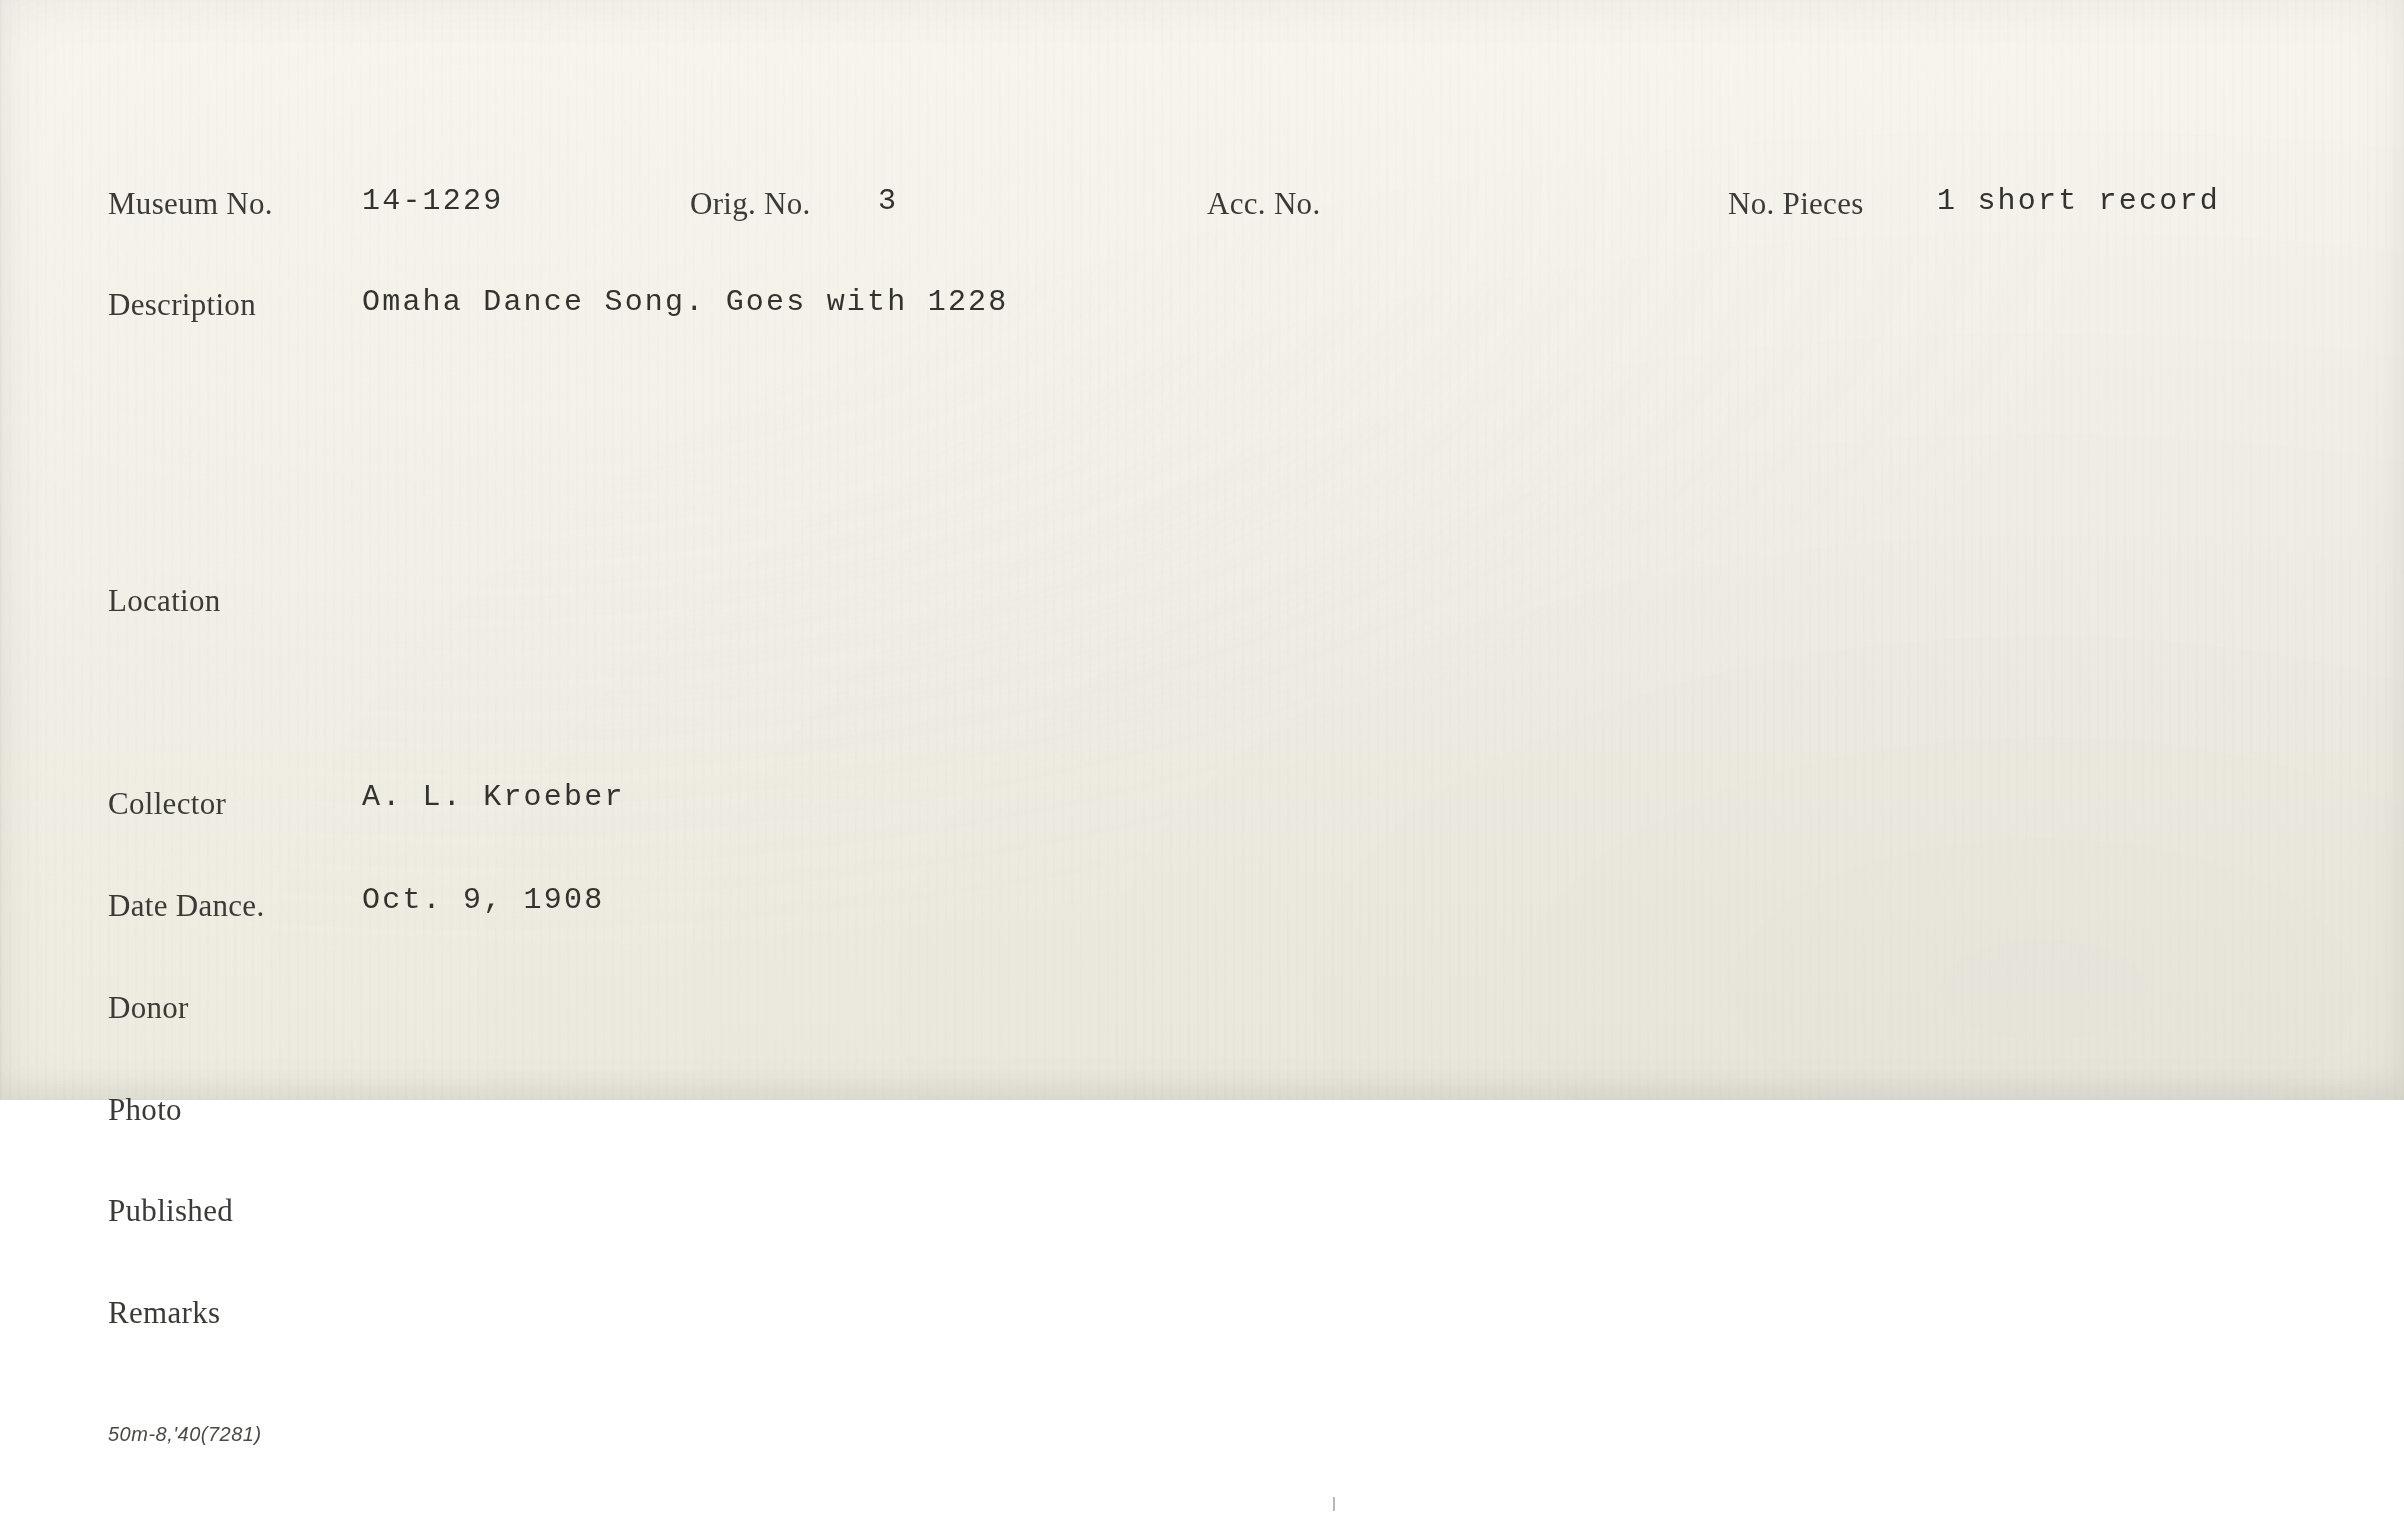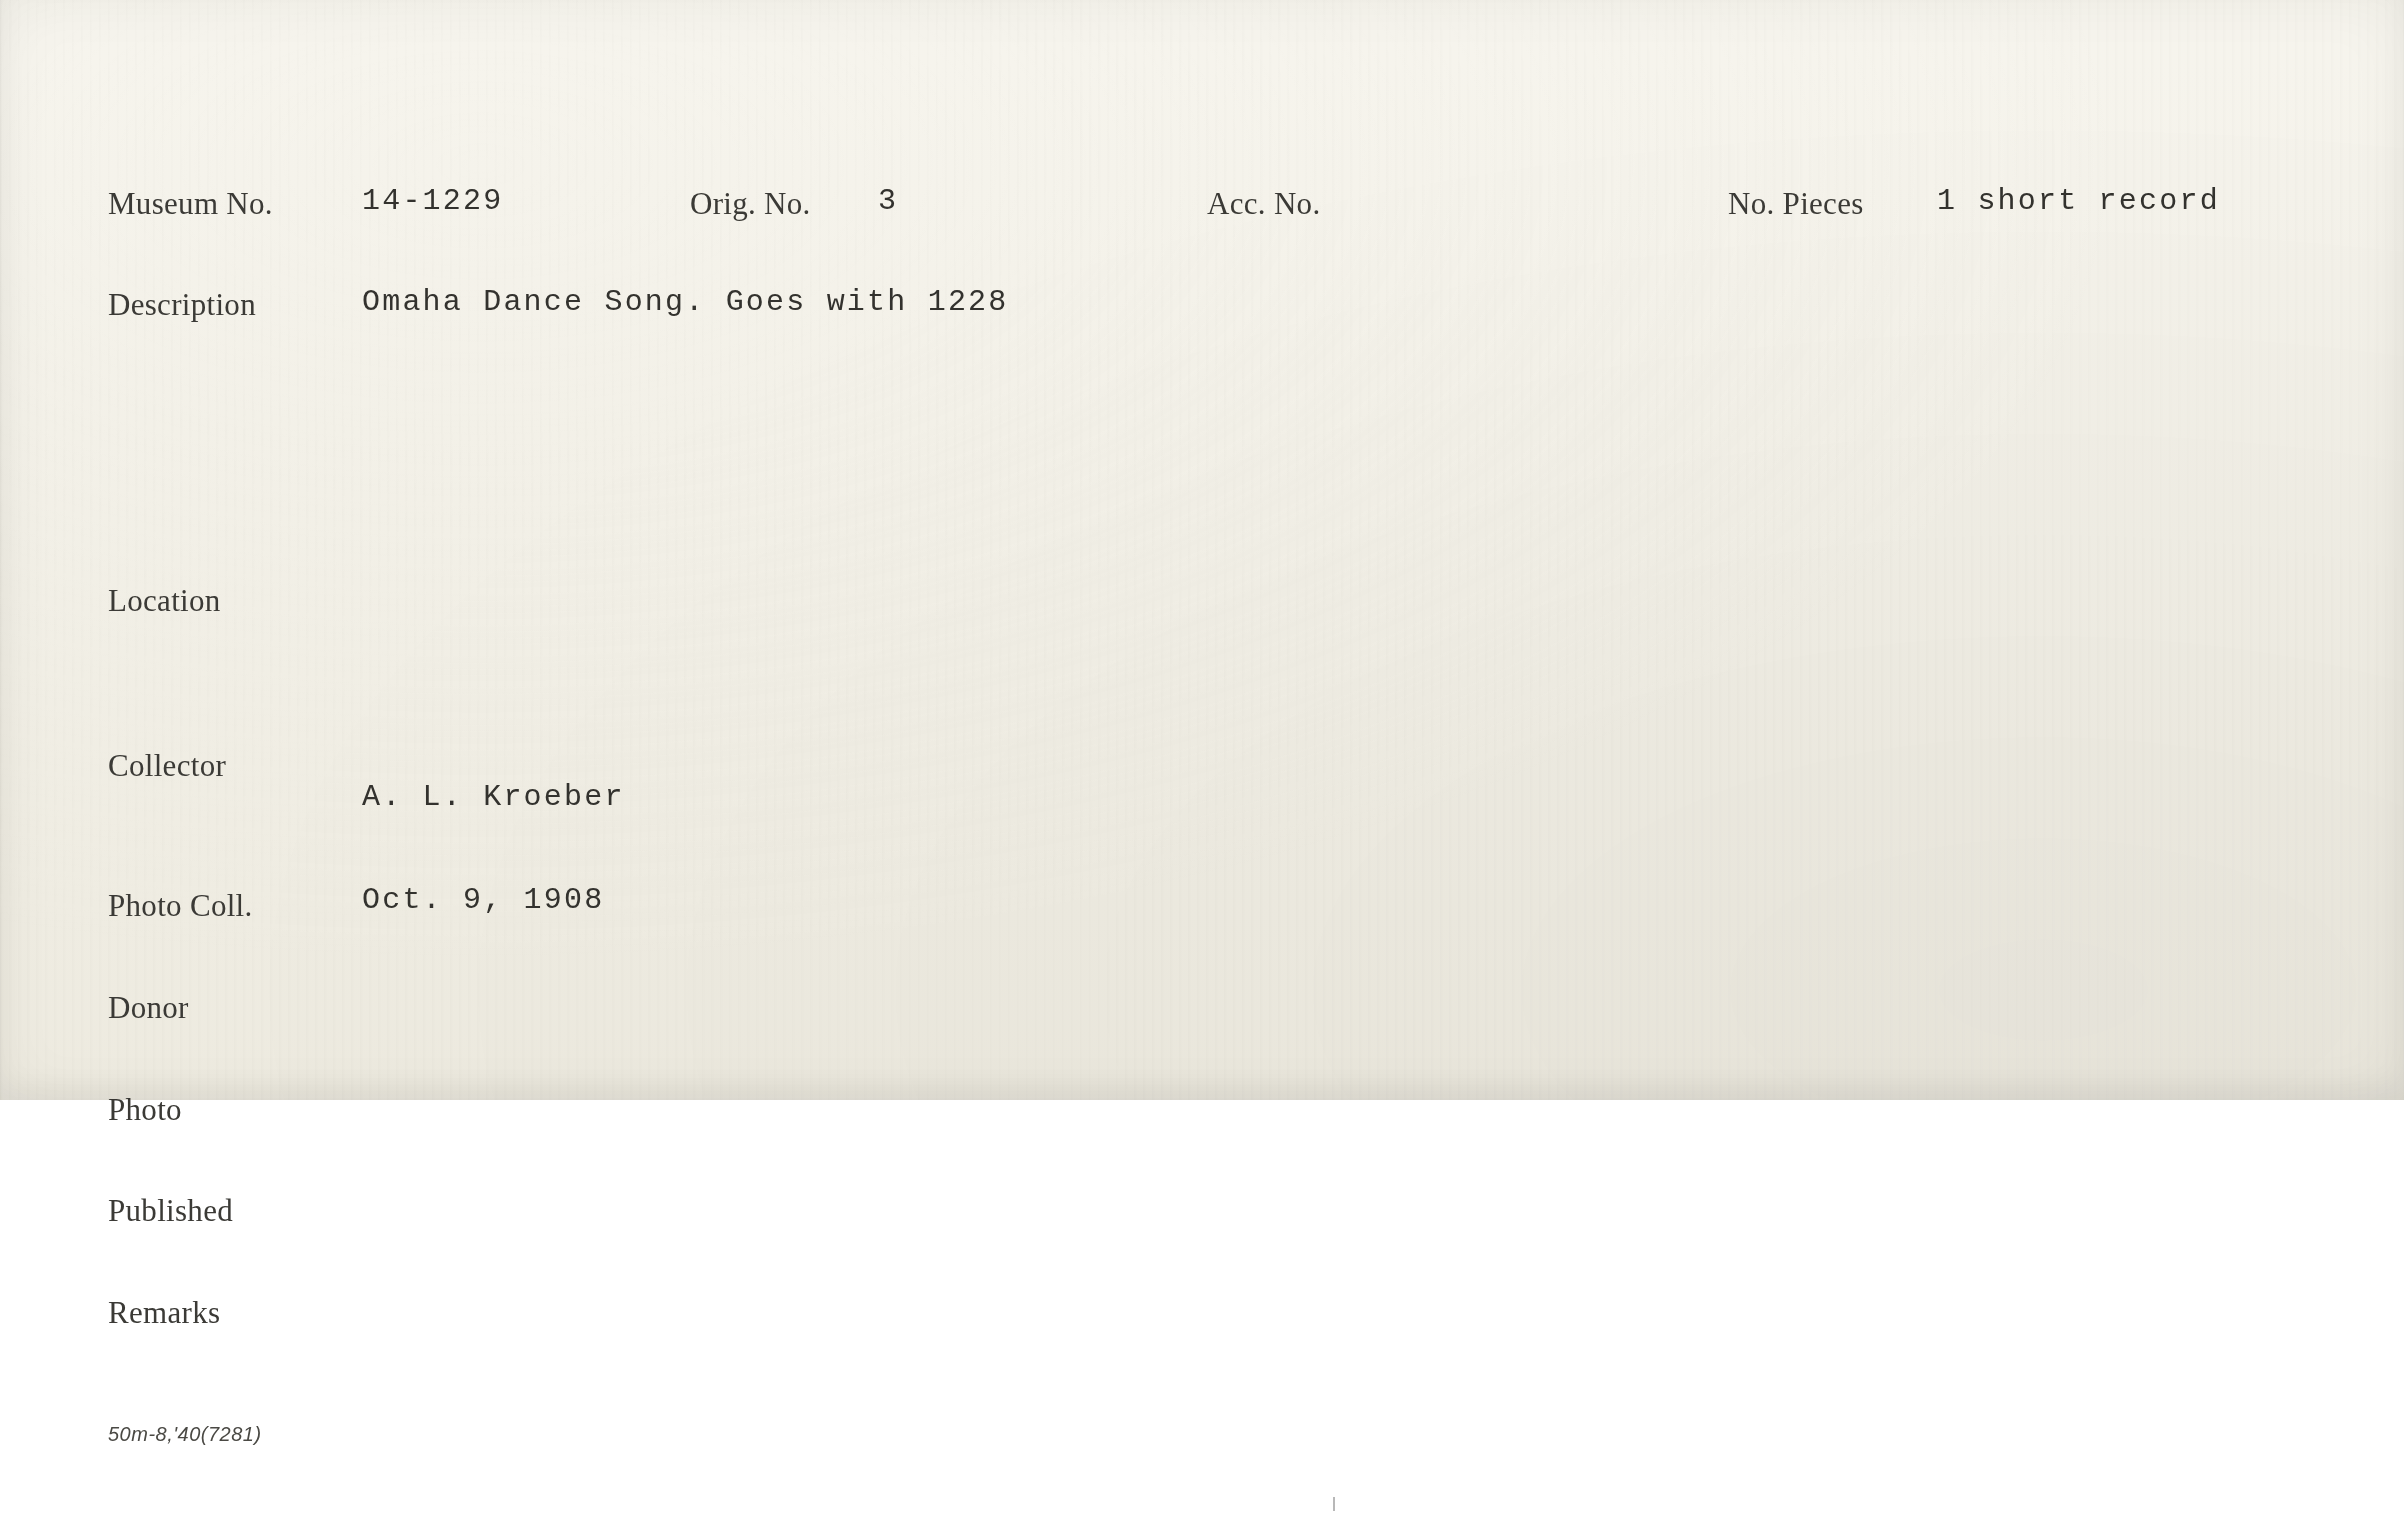--- a/index.html
+++ b/index.html
@@ -73,21 +73,21 @@
   #lbl-orig     { left: 690px; top: 186px; }
   #val-orig     { left: 878px; top: 184px; }
   #lbl-acc      { left: 1207px; top: 186px; }
   #lbl-pieces   { left: 1728px; top: 186px; }
   #val-pieces   { left: 1937px; top: 184px; }
 
   #lbl-desc     { left: 108px; top: 287px; }
   #val-desc     { left: 362px; top: 285px; }
 
   #lbl-location { left: 108px; top: 583px; }
-  #lbl-collector{ left: 108px; top: 748px; }
+  #lbl-collector{ left: 108px; top: 786px; }
   #val-collector{ left: 362px; top: 780px; }
   #lbl-date     { left: 108px; top: 888px; }
   #val-date     { left: 362px; top: 883px; }
   #lbl-donor    { left: 108px; top: 990px; }
   #val-donor    { left: 362px; top: 985px; }
   #lbl-photo    { left: 108px; top: 1092px; }
   #lbl-published{ left: 108px; top: 1193px; }
   #lbl-remarks  { left: 108px; top: 1295px; }
 
   #footer-code  {
@@ -133,21 +133,21 @@
   <div class="row typed" id="val-pieces">1 short record</div>
 
   <div class="row label" id="lbl-desc">Description</div>
   <div class="row typed" id="val-desc">Omaha Dance Song.  Goes with 1228</div>
 
   <div class="row label" id="lbl-location">Location</div>
 
   <div class="row label" id="lbl-collector">Collector</div>
   <div class="row typed" id="val-collector">A. L. Kroeber</div>
 
-  <div class="row label" id="lbl-date">Photo Coll.</div>
+  <div class="row label" id="lbl-date">Date Dance.</div>
   <div class="row typed" id="val-date">Oct. 9, 1908</div>
 
   <div class="row label" id="lbl-donor">Donor</div>
 
   <div class="row label" id="lbl-photo">Photo</div>
 
   <div class="row label" id="lbl-published">Published</div>
 
   <div class="row label" id="lbl-remarks">Remarks</div>
 

